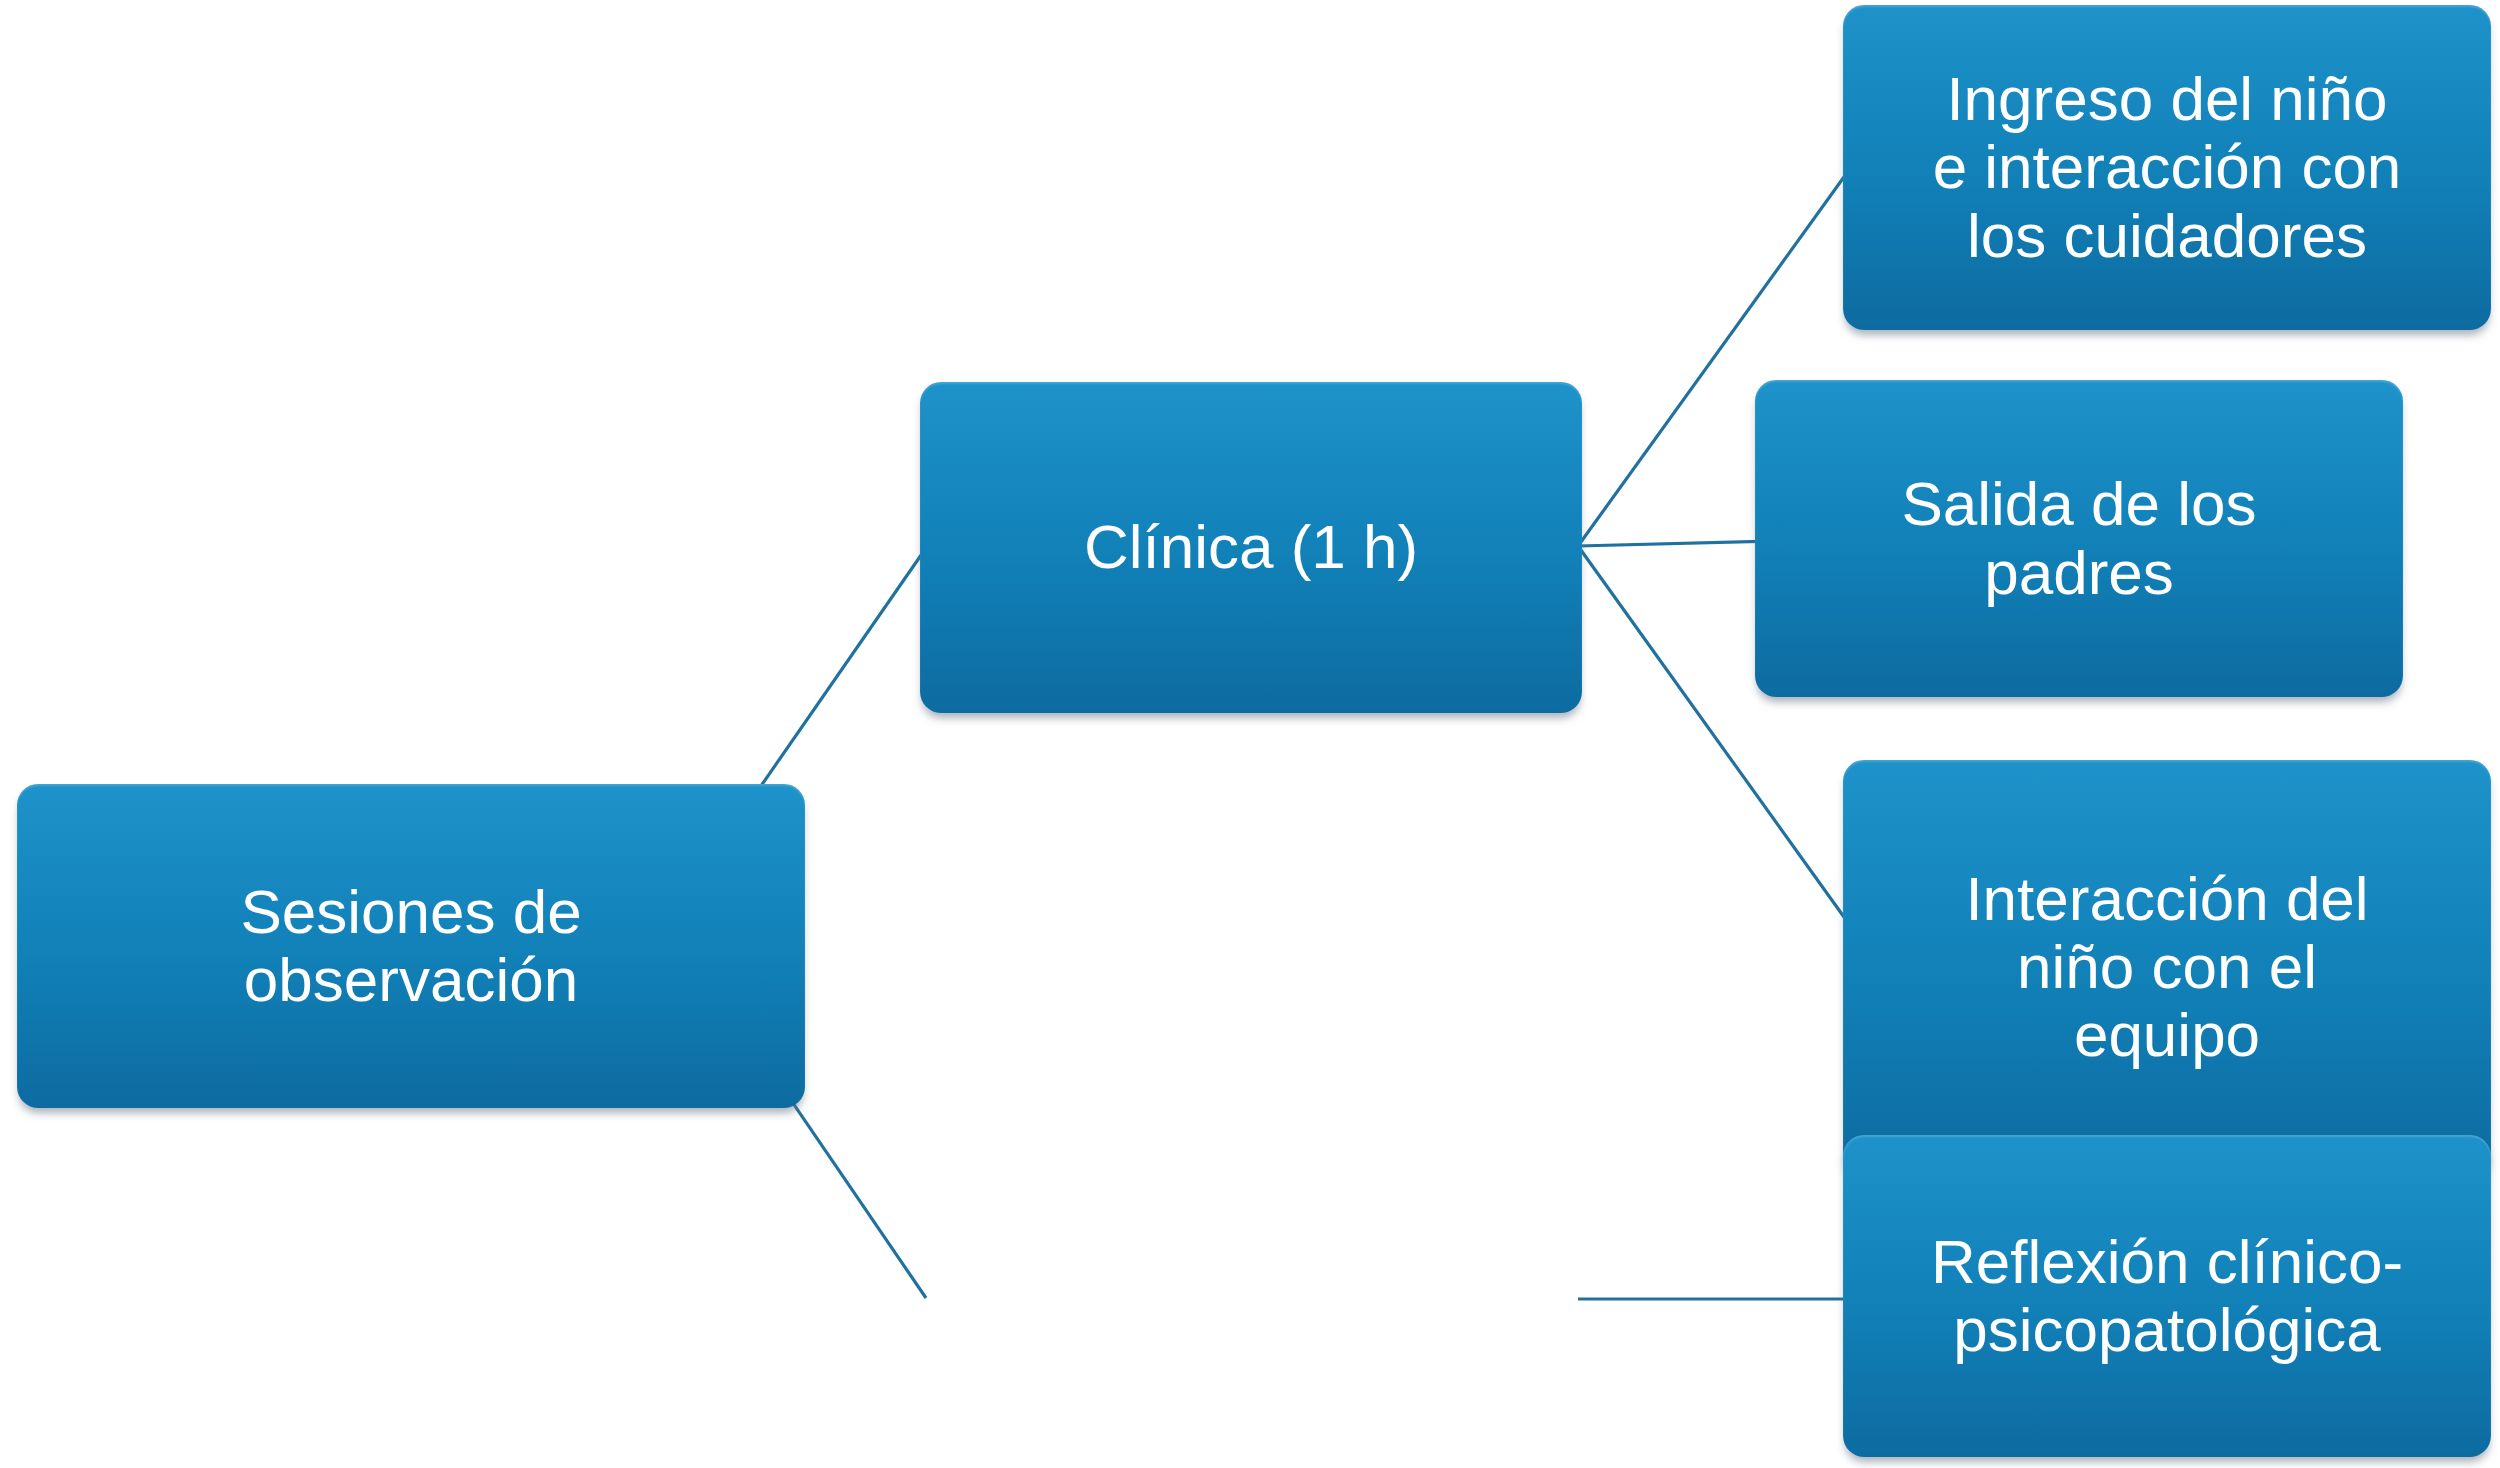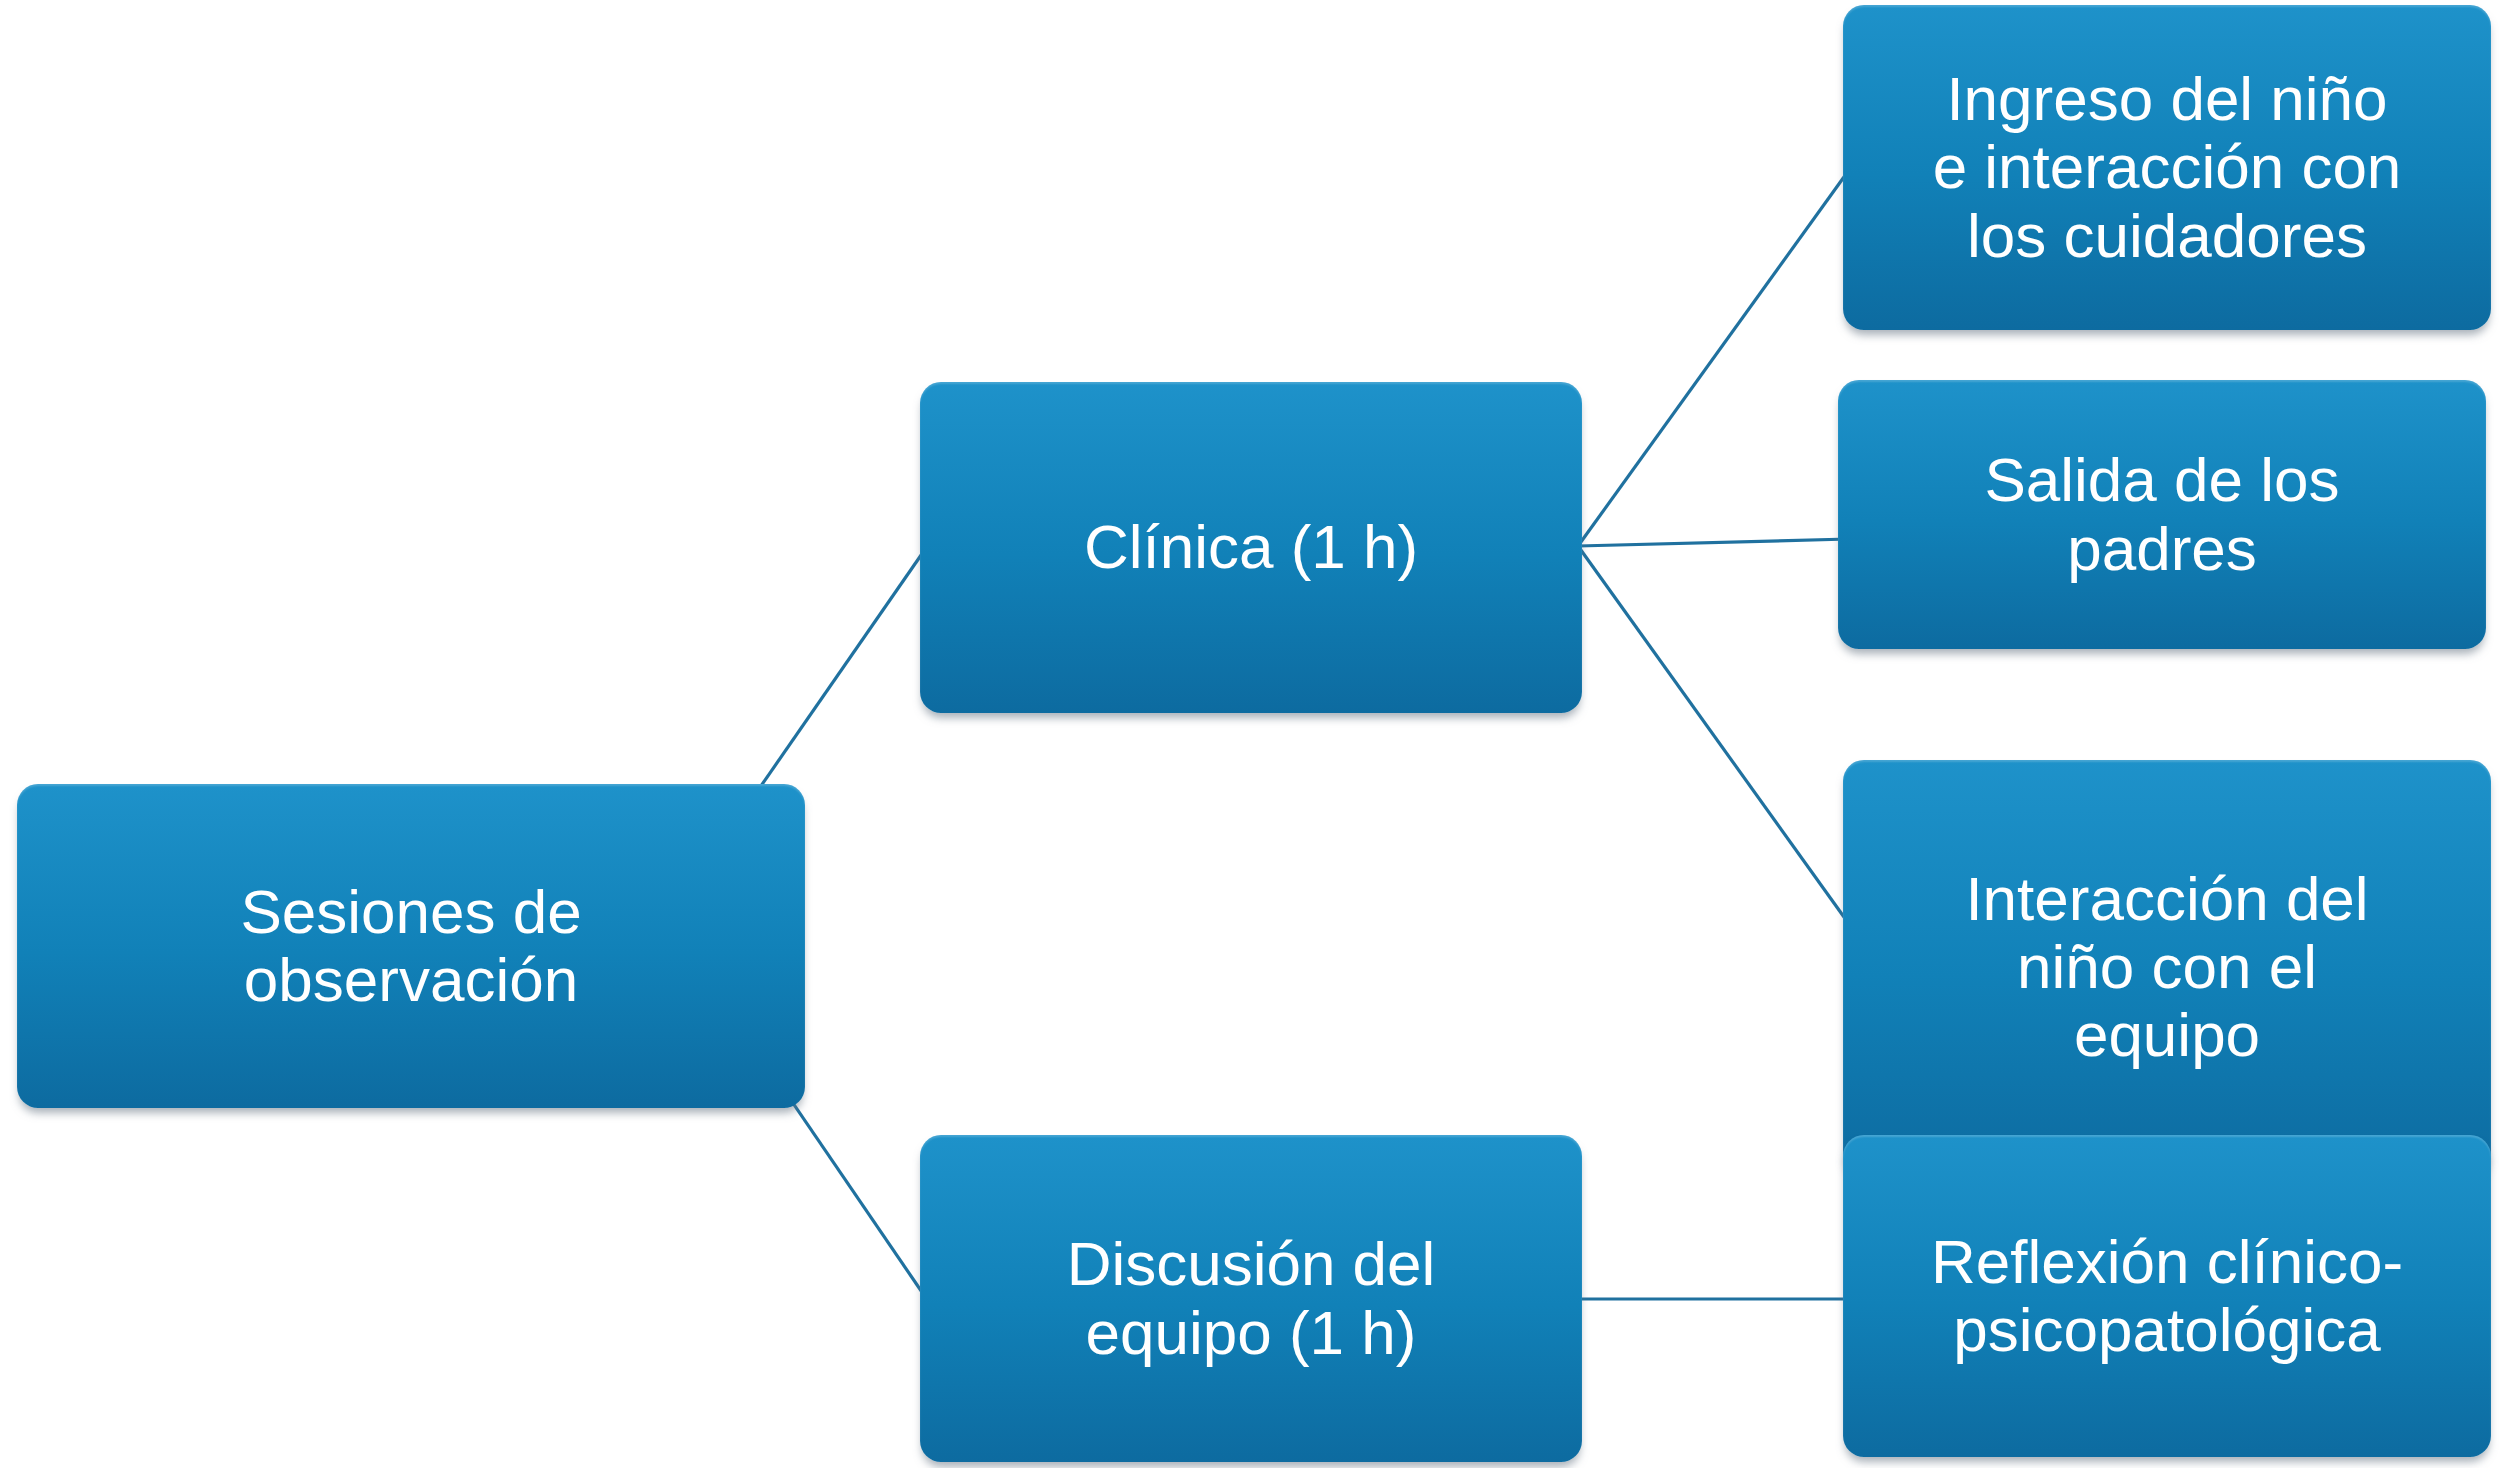--- a/index.html
+++ b/index.html
@@ -70,32 +70,28 @@
 
   <div class="node" style="left:17px; top:784px; width:788px; height:324px;align-items:center;">
     <span class="label">Sesiones de
 observación</span>
   </div>
 
   <div class="node" style="left:920px; top:382px; width:662px; height:331px;">
     <span class="label">Clínica (1 h)</span>
   </div>
 
-  <div class="node" style="left:920px; top:1135px; width:662px; height:327px;">
-    <span class="label">Discusión del
-equipo (1 h)</span>
-  </div>
 
   <div class="node" style="left:1843px; top:5px; width:648px; height:325px;">
     <span class="label">Ingreso del niño
 e interacción con
 los cuidadores</span>
   </div>
 
-  <div class="node" style="left:1838px; top:380px; width:648px; height:269px;">
+  <div class="node" style="left:1755px; top:380px; width:648px; height:317px;">
     <span class="label">Salida de los
 padres</span>
   </div>
 
   <div class="node" style="left:1843px; top:760px; width:648px; height:414px;">
     <span class="label">Interacción del
 niño con el
 equipo</span>
   </div>
 

